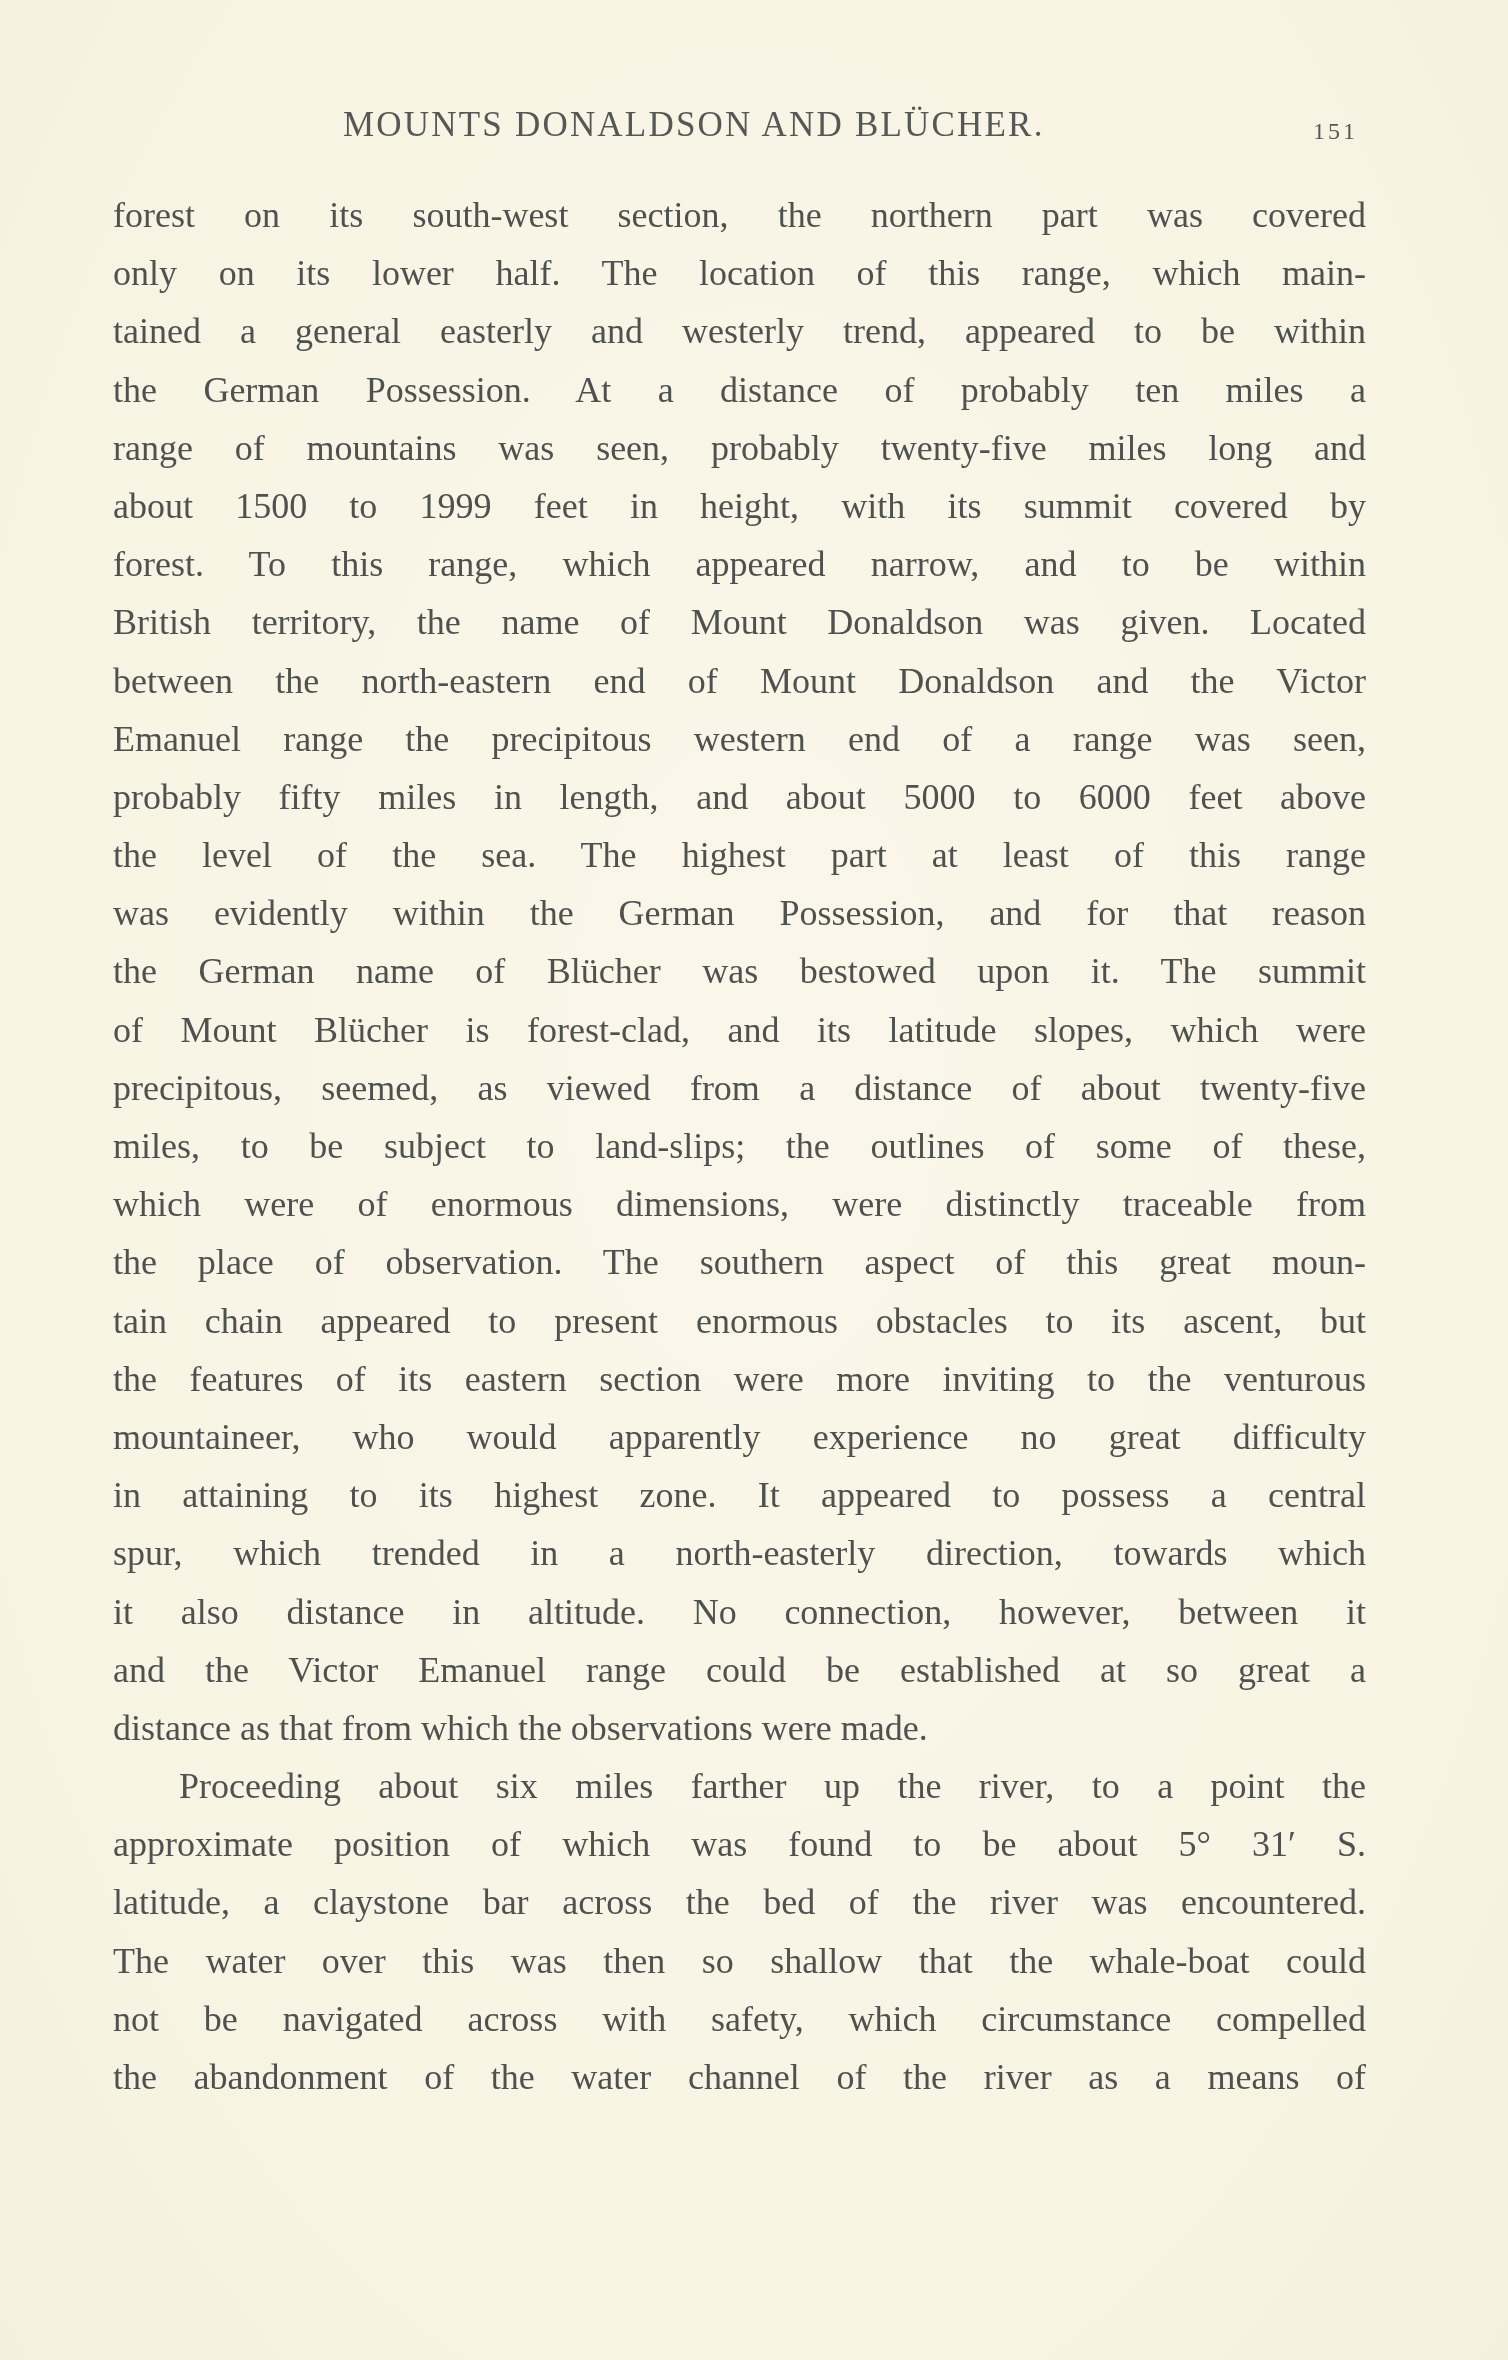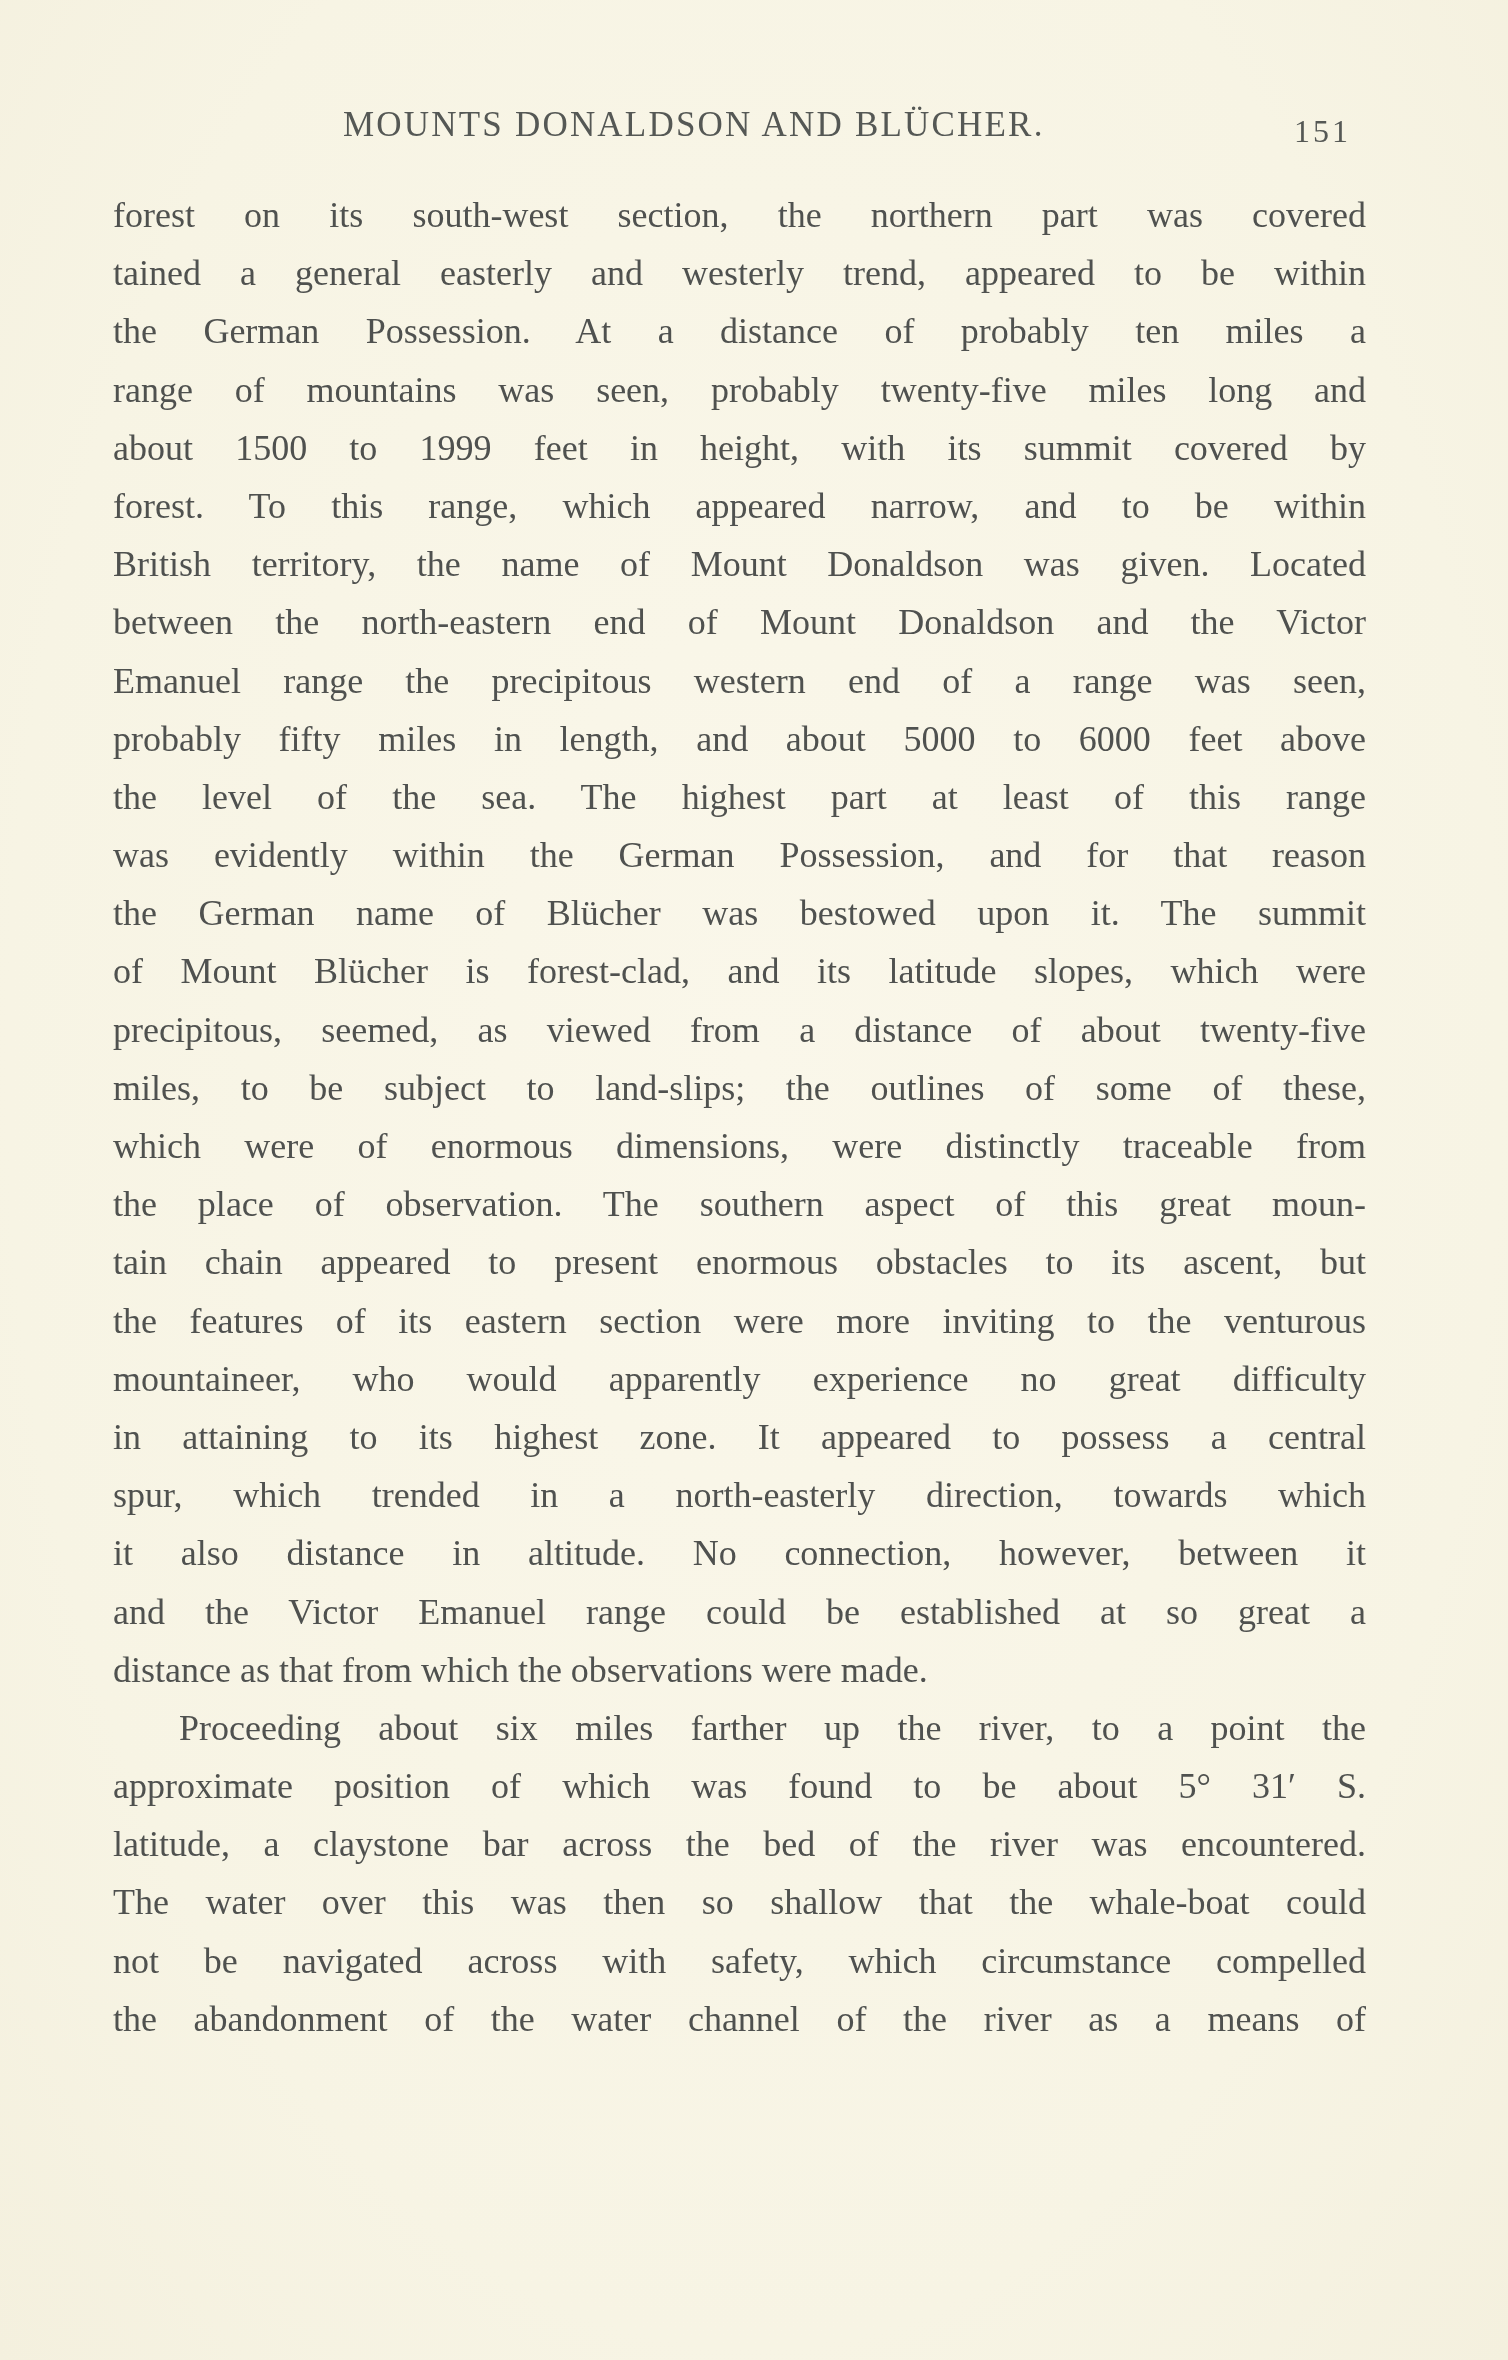--- a/index.html
+++ b/index.html
@@ -35,24 +35,24 @@
       top: 0;
       font-family: "Liberation Serif", "DejaVu Serif", serif;
       font-size: 35px;
       letter-spacing: 2.2px;
       line-height: 50px;
       color: #555855;
       white-space: nowrap;
     }
     .page-number {
       position: absolute;
-      right: 15px;
+      right: 8px;
       top: 6px;
       font-family: "Liberation Serif", "DejaVu Serif", serif;
-      font-size: 32px;
+      font-size: 24px;
       letter-spacing: 3px;
       line-height: 50px;
       color: #555855;
     }
     .text-block {
       position: absolute;
       left: 113px;
       top: 186px;
       width: 1253px;
     }
@@ -80,20 +80,21 @@
 
 <div class="page">
   <div class="running-head">
     <span class="running-title">MOUNTS DONALDSON AND BLÜCHER.</span>
     <span class="page-number">151</span>
   </div>
 
   <div class="text-block">
     <div class="paragraph">
       <span class="line">forest on its south-west section, the northern part was covered</span>
+      <span class="line">only on its lower half.  The location of this range, which main-</span>
       <span class="line">tained a general easterly and westerly trend, appeared to be within</span>
       <span class="line">the German Possession.  At a distance of probably ten miles a</span>
       <span class="line">range of mountains was seen, probably twenty-five miles long and</span>
       <span class="line">about 1500 to 1999 feet in height, with its summit covered by</span>
       <span class="line">forest.  To this range, which appeared narrow, and to be within</span>
       <span class="line">British territory, the name of Mount Donaldson was given.  Located</span>
       <span class="line">between the north-eastern end of Mount Donaldson and the Victor</span>
       <span class="line">Emanuel range the precipitous western end of a range was seen,</span>
       <span class="line">probably fifty miles in length, and about 5000 to 6000 feet above</span>
       <span class="line">the level of the sea.  The highest part at least of this range</span>

